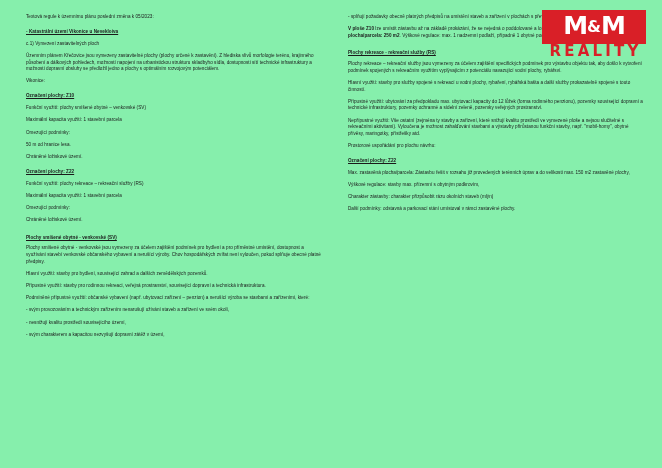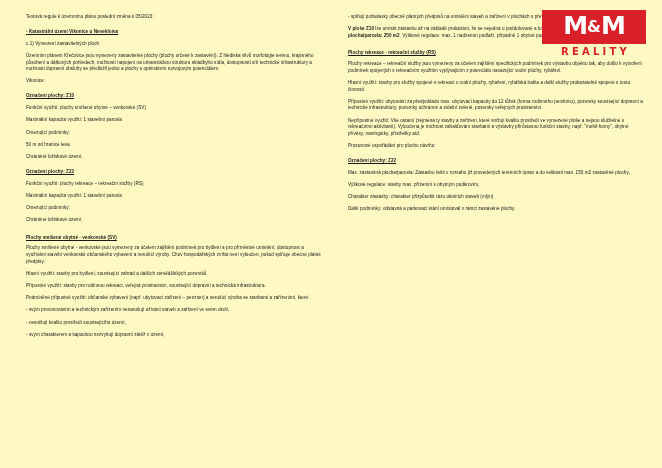--- a/index.html
+++ b/index.html
@@ -12,21 +12,21 @@
     width: 662px;
     height: 468px;
     font-family: "Liberation Sans", sans-serif;
     color: #1a1a1a;
     overflow: hidden;
   }
   .page {
     position: relative;
     width: 662px;
     height: 468px;
-    background: #fef9c3;
+    background: #86efac;
     padding: 14px 18px 10px 26px;
   }
   .columns {
     display: flex;
     gap: 26px;
     height: 100%;
   }
   .col {
     width: 296px;
     flex: 0 0 296px;
@@ -73,21 +73,21 @@
   }
   .logo-top .amp {
     font-size: 16px;
     vertical-align: middle;
     letter-spacing: 0;
   }
   .logo-bottom {
     color: #d91f27;
     font-family: "DejaVu Sans", sans-serif;
     font-weight: bold;
-    font-size: 10px;
+    font-size: 15px;
     letter-spacing: 3.2px;
     line-height: 13px;
     padding-top: 1px;
     padding-left: 3px;
   }
 </style>
 </head>
 <body>
 
 <div class="page">

